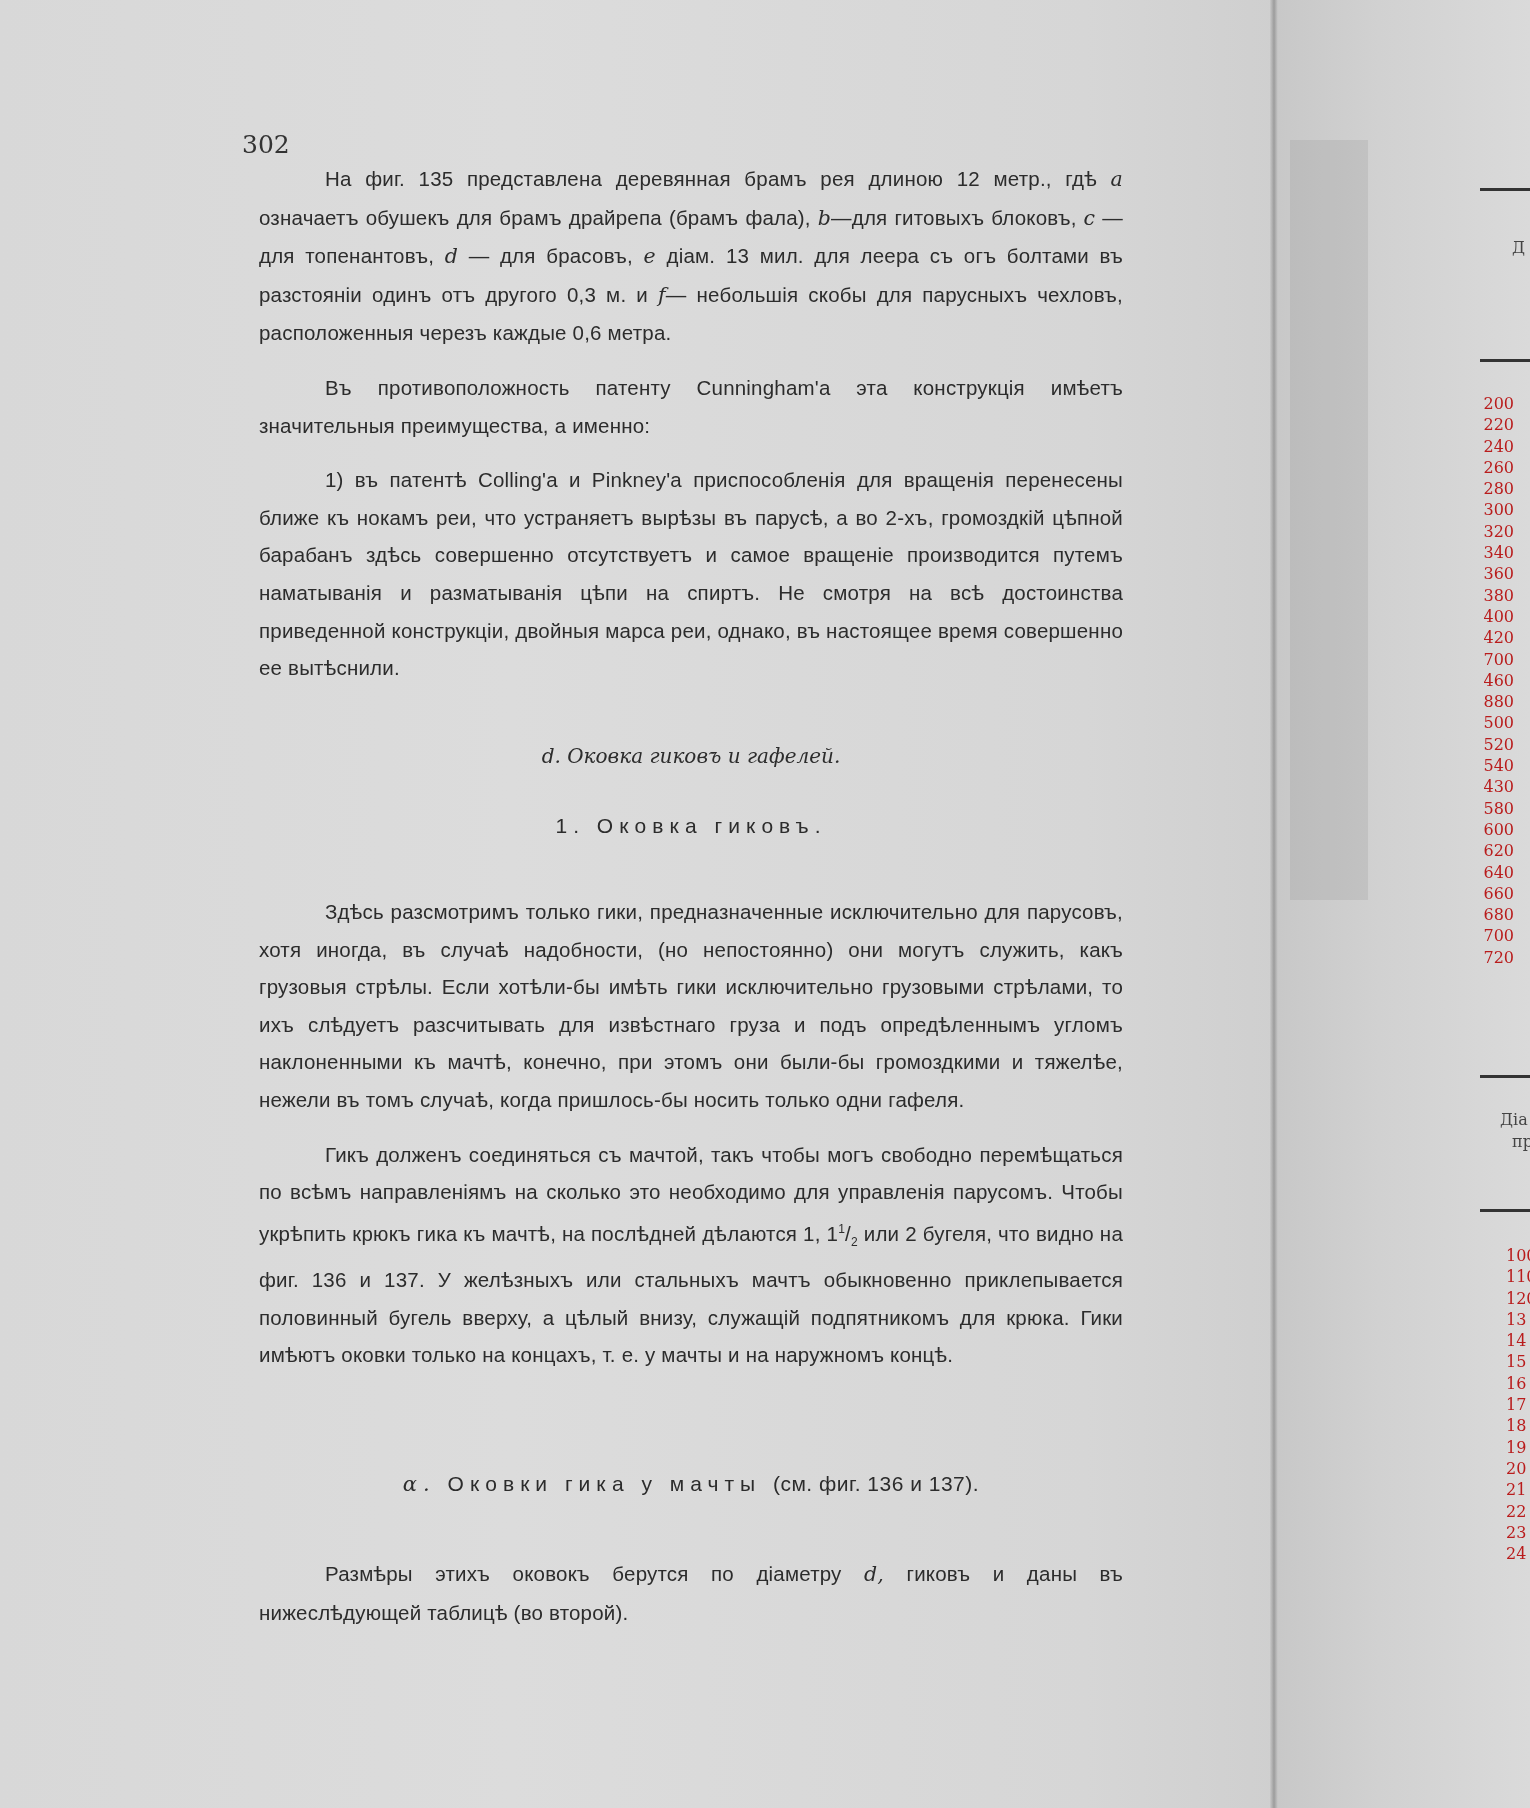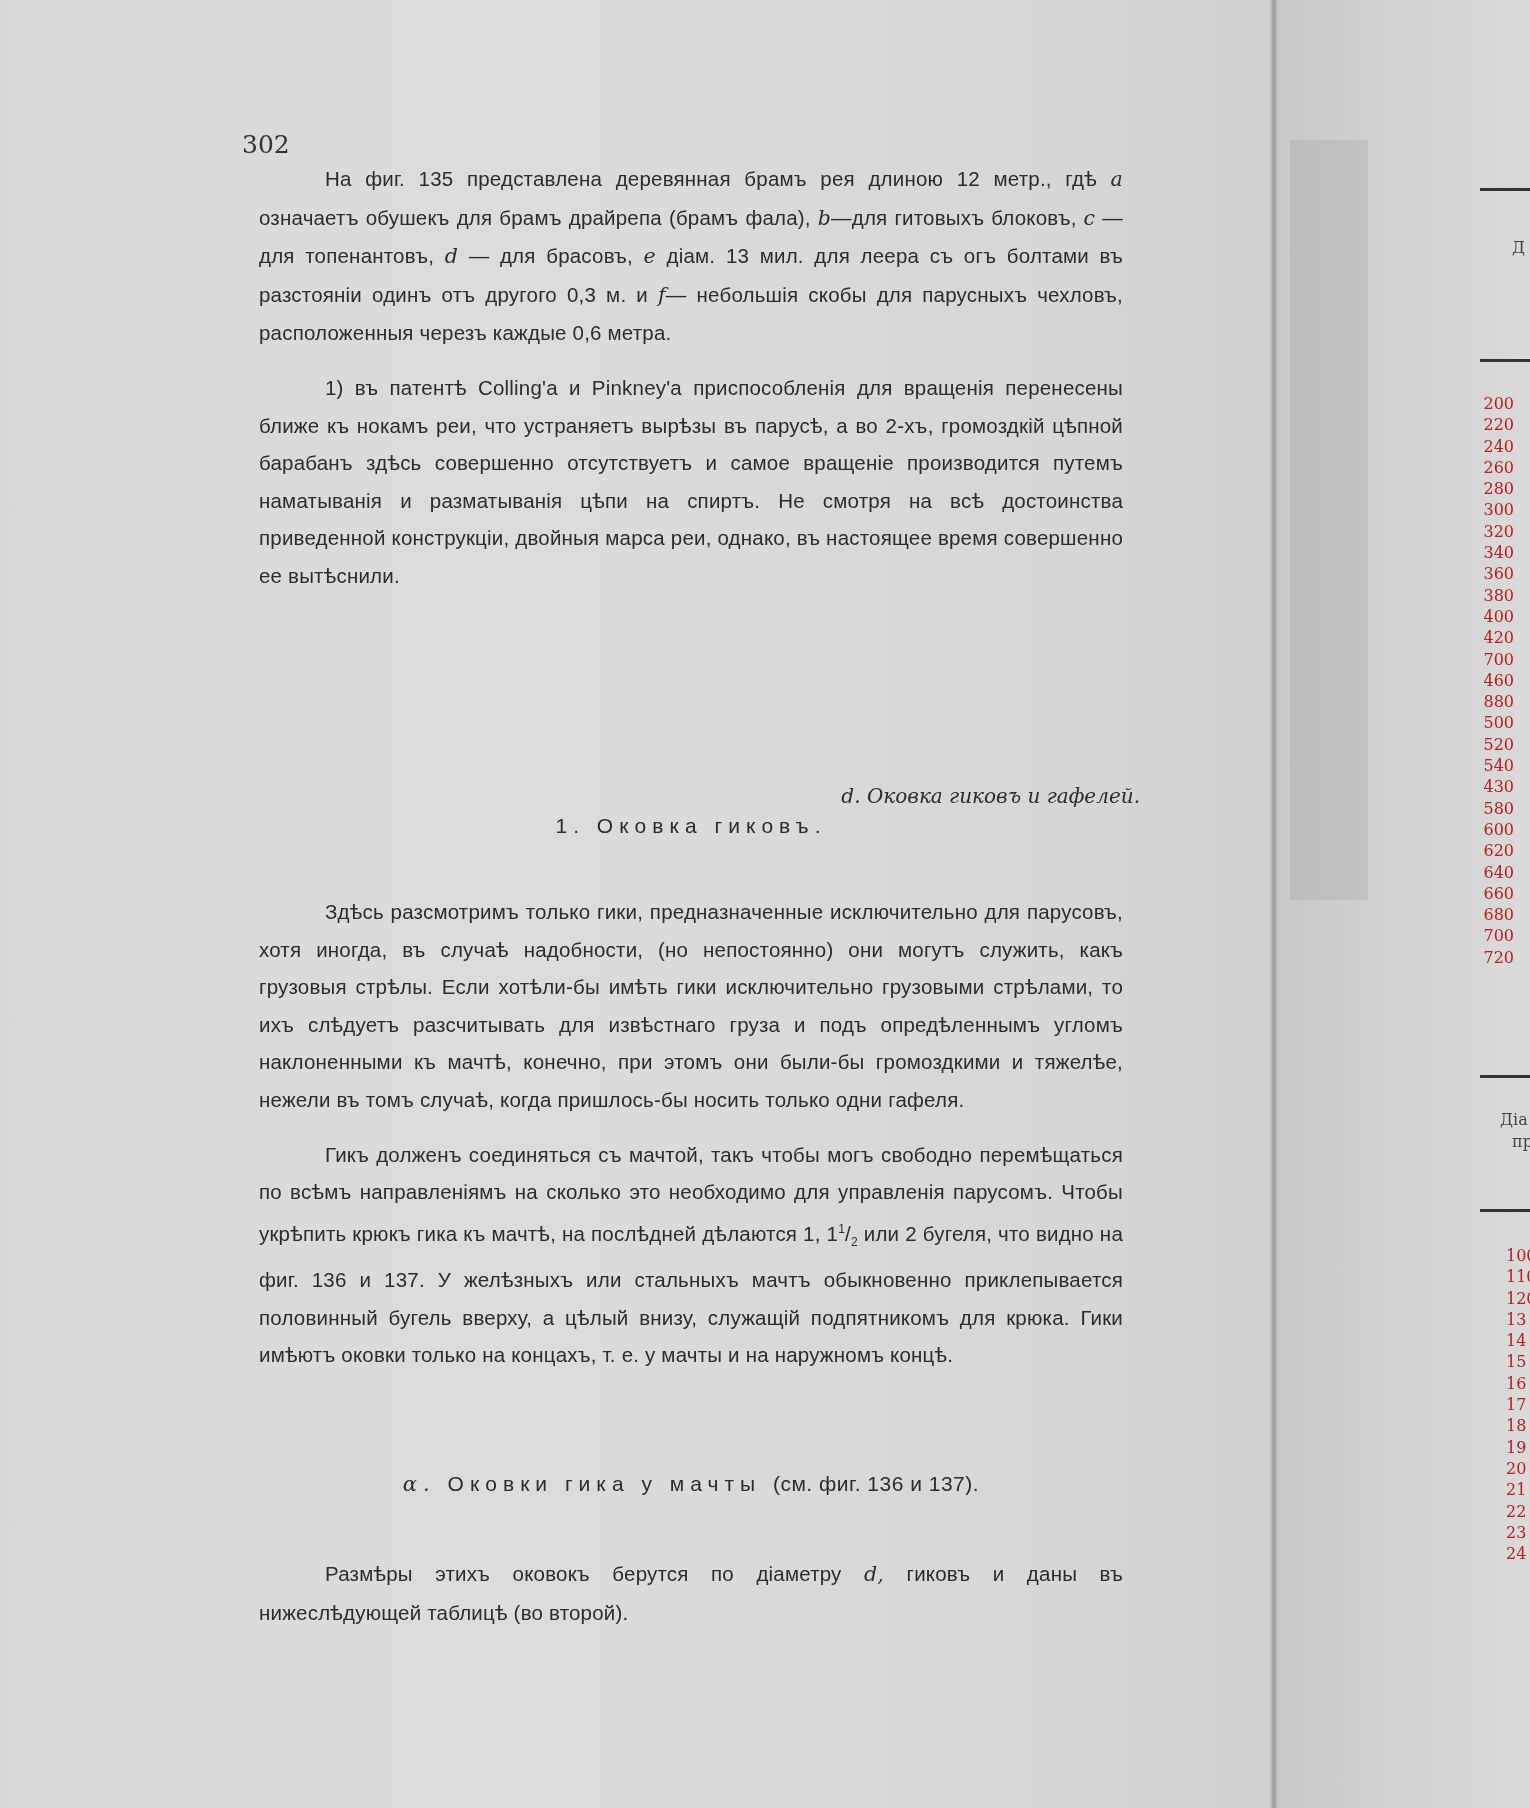--- a/index.html
+++ b/index.html
@@ -64,24 +64,25 @@
 <div class="page-right"></div>
 <div class="stain"></div>
 <div class="page-edge"></div>
 
 <div class="page-number">302</div>
 
 <div class="text-block" style="top:143px;">
   <p class="para">
     <span>На фиг. 135 представлена деревянная брамъ рея длиною 12 метр., гдѣ </span><span class="italic-letter">a</span><span> означаетъ обушекъ для брамъ драйрепа (брамъ фала), </span><span class="italic-letter">b</span><span>—для гитовыхъ блоковъ, </span><span class="italic-letter">c</span><span> — для топенантовъ, </span><span class="italic-letter">d</span><span> — для брасовъ, </span><span class="italic-letter">e</span><span> діам. 13 мил. для леера съ огъ болтами въ разстояніи одинъ отъ другого 0,3 м. и </span><span class="italic-letter">f</span><span>— небольшія скобы для парусныхъ чехловъ, расположенныя черезъ каждые 0,6 метра.</span>
   </p>
+  <p class="para">Въ противоположность патенту Cunningham'а эта конструкція имѣетъ значительныя преимущества, а именно:</p>
   <p class="para">1) въ патентѣ Colling'а и Pinkney'а приспособленія для вращенія перенесены ближе къ нокамъ реи, что устраняетъ вырѣзы въ парусѣ, а во 2-хъ, громоздкій цѣпной барабанъ здѣсь совершенно отсутствуетъ и самое вращеніе производится путемъ наматыванія и разматыванія цѣпи на спиртъ. Не смотря на всѣ достоинства приведенной конструкціи, двойныя марса реи, однако, въ настоящее время совершенно ее вытѣснили.</p>
 </div>
 
-<div class="heading-italic" style="top:784px;text-align:right;">d. Оковка гиковъ и гафелей.</div>
+<div class="heading-italic" style="top:744px;">d. Оковка гиковъ и гафелей.</div>
 <div class="heading-spaced" style="top:814px;text-align:center;">1. Оковка гиковъ.</div>
 
 <div class="text-block" style="top:876px;">
   <p class="para">Здѣсь разсмотримъ только гики, предназначенные исключительно для парусовъ, хотя иногда, въ случаѣ надобности, (но непостоянно) они могутъ служить, какъ грузовыя стрѣлы. Если хотѣли-бы имѣть гики исключительно грузовыми стрѣлами, то ихъ слѣдуетъ разсчитывать для извѣстнаго груза и подъ опредѣленнымъ угломъ наклоненными къ мачтѣ, конечно, при этомъ они были-бы громоздкими и тяжелѣе, нежели въ томъ случаѣ, когда пришлось-бы носить только одни гафеля.</p>
   <p class="para">
     <span>Гикъ долженъ соединяться съ мачтой, такъ чтобы могъ свободно перемѣщаться по всѣмъ направленіямъ на сколько это необходимо для управленія парусомъ. Чтобы укрѣпить крюкъ гика къ мачтѣ, на послѣдней дѣлаются 1, 1</span><sup>1</sup><span>/</span><sub>2</sub><span> или 2 бугеля, что видно на фиг. 136 и 137. У желѣзныхъ или стальныхъ мачтъ обыкновенно приклепывается половинный бугель вверху, а цѣлый внизу, служащій подпятникомъ для крюка. Гики имѣютъ оковки только на концахъ, т. е. у мачты и на наружномъ концѣ.</span>
   </p>
 </div>
 
 <div class="heading-spaced" style="top:1472px;">

